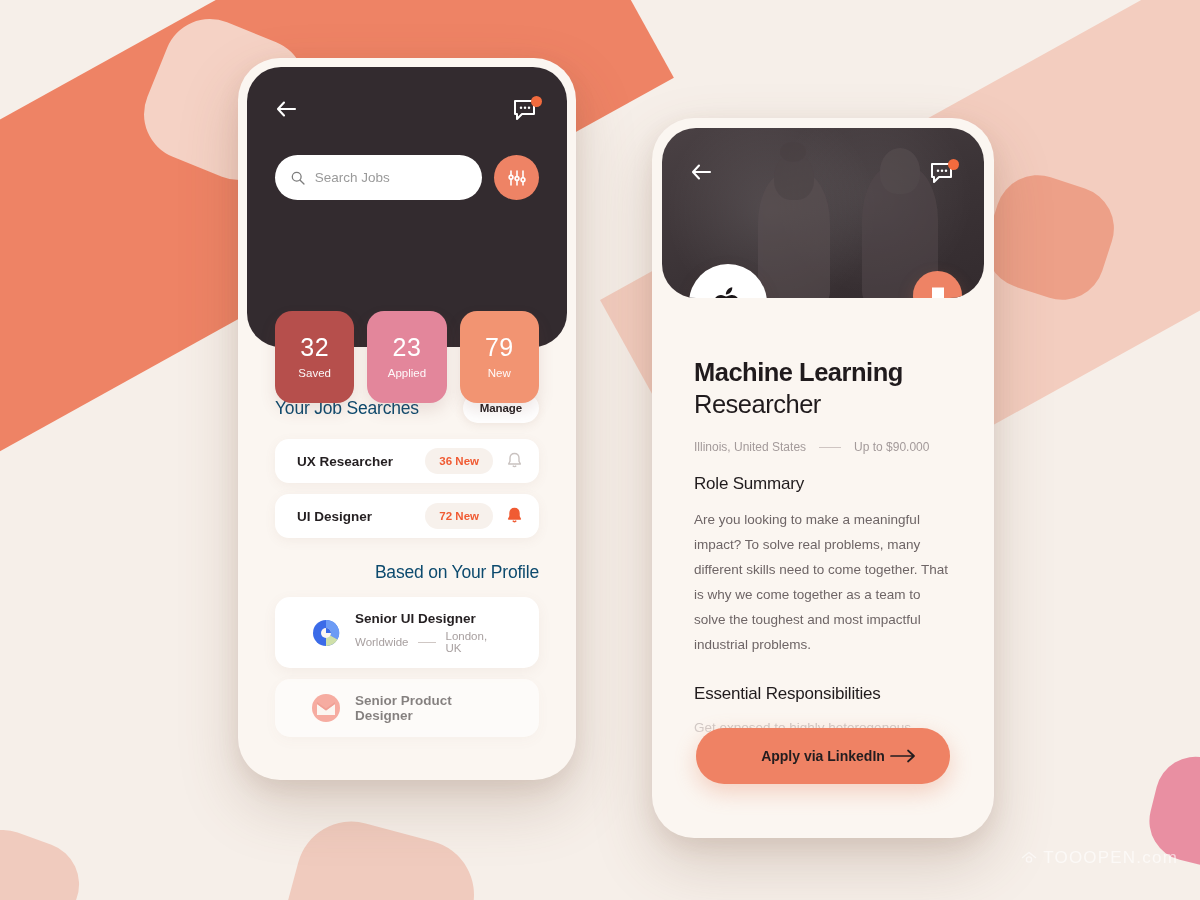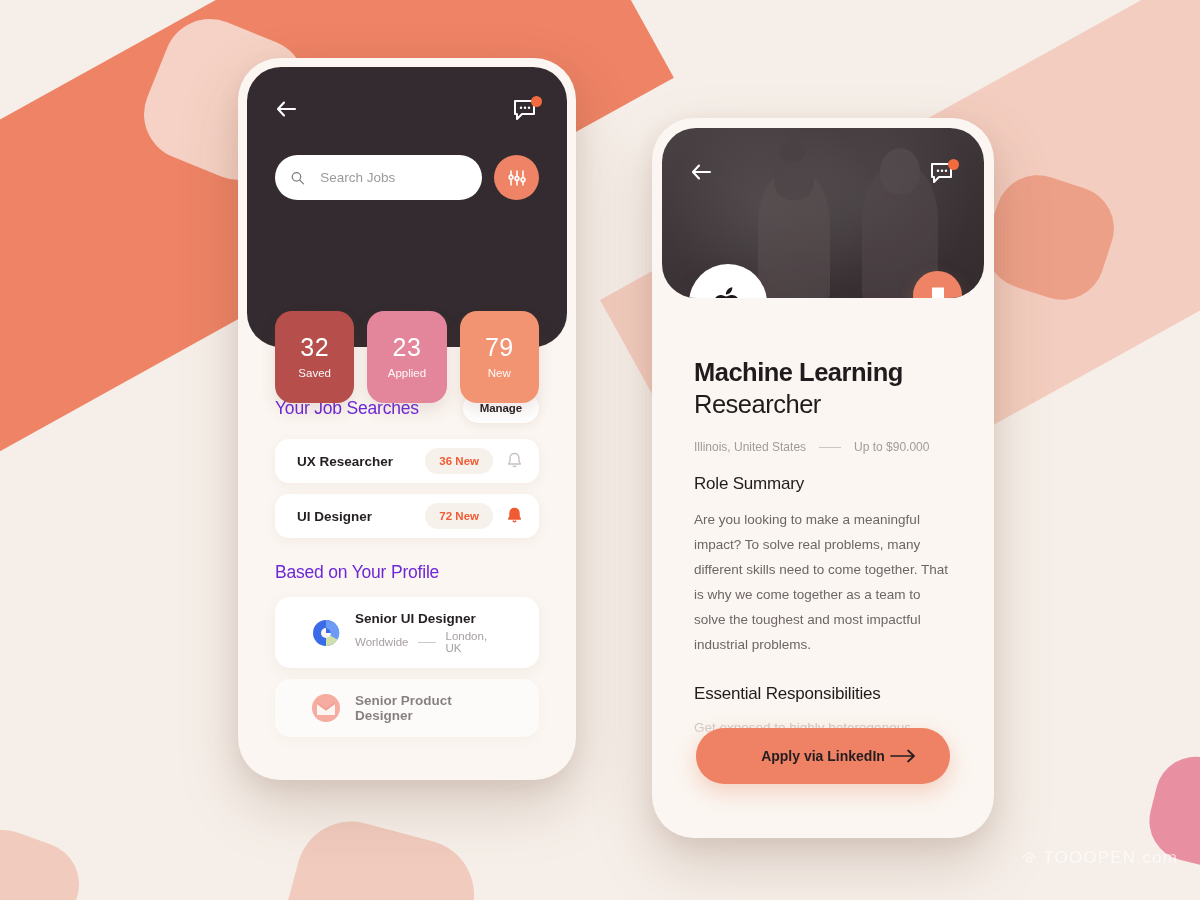--- a/index.html
+++ b/index.html
@@ -129,21 +129,21 @@
   }
   .head-title .l1{ font-weight:700; display:block; }
   .head-title .l2{ display:block; font-weight:400; }
 
   .searchrow{
     display:flex; align-items:center; gap:12px;
     margin-top:22px;
   }
   .searchbox{
     flex:1; height:45px; background:#fff; border-radius:24px;
-    display:flex; align-items:center; gap:16px; padding:0 16px;
+    display:flex; align-items:center; gap:10px; padding:0 16px;
   }
   .searchbox input{
     border:none; outline:none; background:transparent;
     font-family:"Liberation Sans", sans-serif;
     font-size:13.5px; color:#555; width:100%;
   }
   .searchbox input::placeholder{ color:#9a9a9a; }
   .filter-btn{
     width:45px;height:45px;border-radius:50%;
     background:#EE8365;
@@ -166,21 +166,21 @@
   .stat .num{ font-size:25px; font-weight:400; line-height:1; letter-spacing:.5px;}
   .stat .lbl{ font-size:11.5px; margin-top:7px; opacity:.95; }
 
   .body-one{ padding:46px 28px 0 28px; position:relative; }
 
   .section-row{
     display:flex; align-items:center; justify-content:space-between;
     margin-bottom:16px;
   }
   .section-title{
-    font-size:17.5px; color:#6d28d9; font-weight:400; letter-spacing:-.2px;
+    font-size:17.5px; color:#0c4a6e; font-weight:400; letter-spacing:-.2px;text-align:right;
   }
   .manage-btn{
     background:#fff; border:none; border-radius:18px;
     padding:9px 17px; font-size:11.5px; font-weight:700; color:#272123;
     font-family:"Liberation Sans", sans-serif;
     cursor:pointer; letter-spacing:-.1px;
     box-shadow:0 3px 10px rgba(140,100,80,.09);
   }
 
   .search-card{

